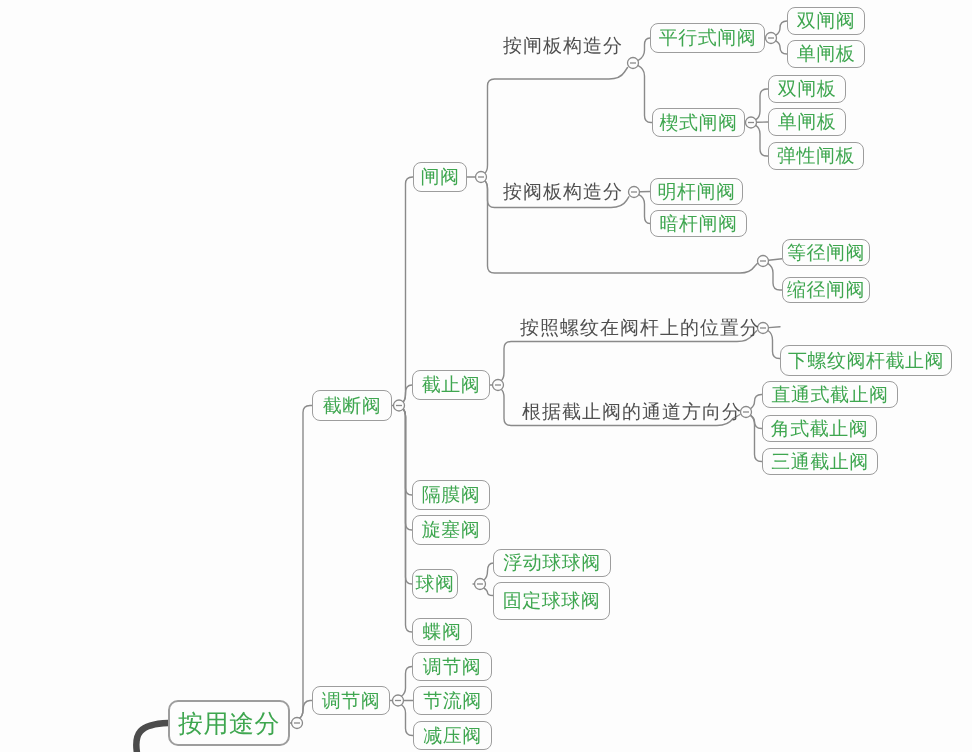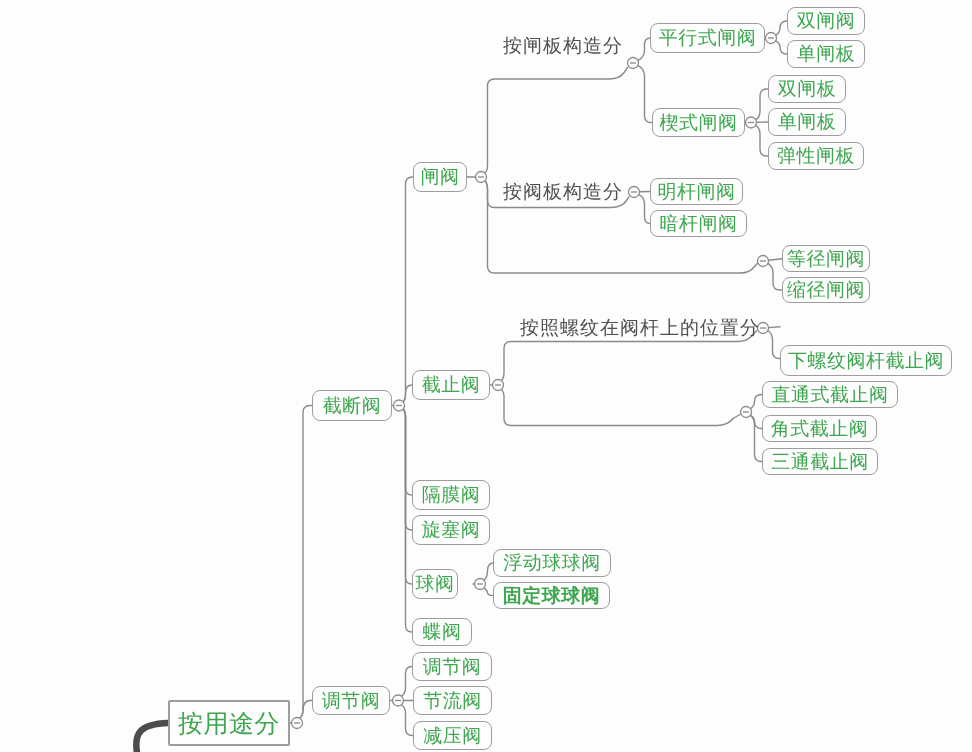--- a/index.html
+++ b/index.html
@@ -128,57 +128,58 @@
           <circle cx="763" cy="328" r="5.5"></circle>
           <line x1="760" y1="328" x2="766" y2="328"></line>
         </g>
       <g>
           <circle cx="746" cy="412" r="5.5"></circle>
           <line x1="743" y1="412" x2="749" y2="412"></line>
         </g>
     </g>
   </svg>
 
-  <div class="box" style="left:168px;top:700px;width:122px;height:46px;font-size:25px;border-radius:2px;border-width:2px;">按用途分</div>
+  <div class="box" style="left:168px;top:700px;width:122px;height:46px;font-size:25px;border-radius:10px;border-width:2px;">按用途分</div>
 
   <div class="box" style="left:312px;top:390px;width:80px;height:31px;">截断阀</div>
   <div class="box" style="left:312px;top:686px;width:78px;height:29px;">调节阀</div>
 
   <div class="box" style="left:413px;top:162px;width:54px;height:30px;">闸阀</div>
   <div class="box" style="left:412px;top:370px;width:78px;height:30px;">截止阀</div>
   <div class="box" style="left:412px;top:480px;width:78px;height:30px;">隔膜阀</div>
   <div class="box" style="left:412px;top:515px;width:78px;height:30px;">旋塞阀</div>
   <div class="box" style="left:412px;top:569px;width:46px;height:30px;">球阀</div>
   <div class="box" style="left:412px;top:618px;width:60px;height:28px;">蝶阀</div>
 
   <div class="box" style="left:412px;top:652px;width:80px;height:29px;">调节阀</div>
   <div class="box" style="left:413px;top:686px;width:79px;height:29px;">节流阀</div>
   <div class="box" style="left:413px;top:721px;width:79px;height:29px;">减压阀</div>
 
   <div class="cat" style="left:503px;top:35px;">按闸板构造分</div>
   <div class="cat" style="left:503px;top:181px;">按阀板构造分</div>
 
   <div class="cat" style="left:520px;top:317px;">按照螺纹在阀杆上的位置分</div>
+  <div class="cat" style="left:522px;top:401px;">根据截止阀的通道方向分</div>
 
   <div class="box" style="left:650px;top:23px;width:115px;height:30px;">平行式闸阀</div>
   <div class="box" style="left:652px;top:108px;width:93px;height:29px;">楔式闸阀</div>
   <div class="box" style="left:787px;top:7px;width:78px;height:28px;">双闸阀</div>
   <div class="box" style="left:787px;top:40px;width:78px;height:28px;">单闸板</div>
   <div class="box" style="left:768px;top:75px;width:78px;height:28px;">双闸板</div>
   <div class="box" style="left:768px;top:108px;width:78px;height:28px;">单闸板</div>
   <div class="box" style="left:768px;top:142px;width:96px;height:28px;">弹性闸板</div>
 
   <div class="box" style="left:650px;top:178px;width:93px;height:27px;">明杆闸阀</div>
   <div class="box" style="left:650px;top:210px;width:97px;height:27px;">暗杆闸阀</div>
 
-  <div class="box" style="left:782px;top:245px;width:88px;height:27px;">等径闸阀</div>
+  <div class="box" style="left:782px;top:239px;width:88px;height:27px;">等径闸阀</div>
   <div class="box" style="left:782px;top:277px;width:88px;height:26px;">缩径闸阀</div>
 
   <div class="box" style="left:780px;top:345px;width:172px;height:31px;border-radius:9px;">下螺纹阀杆截止阀</div>
 
   <div class="box" style="left:762px;top:381px;width:136px;height:27px;">直通式截止阀</div>
   <div class="box" style="left:762px;top:415px;width:115px;height:27px;">角式截止阀</div>
   <div class="box" style="left:762px;top:448px;width:116px;height:27px;">三通截止阀</div>
 
   <div class="box" style="left:493px;top:549px;width:118px;height:28px;">浮动球球阀</div>
-  <div class="box" style="left:493px;top:582px;width:117px;height:27px;font-weight:bold;">固定球球阀</div>
+  <div class="box" style="left:493px;top:582px;width:117px;height:38px;">固定球球阀</div>
 
 </div>
 
 </body></html>

